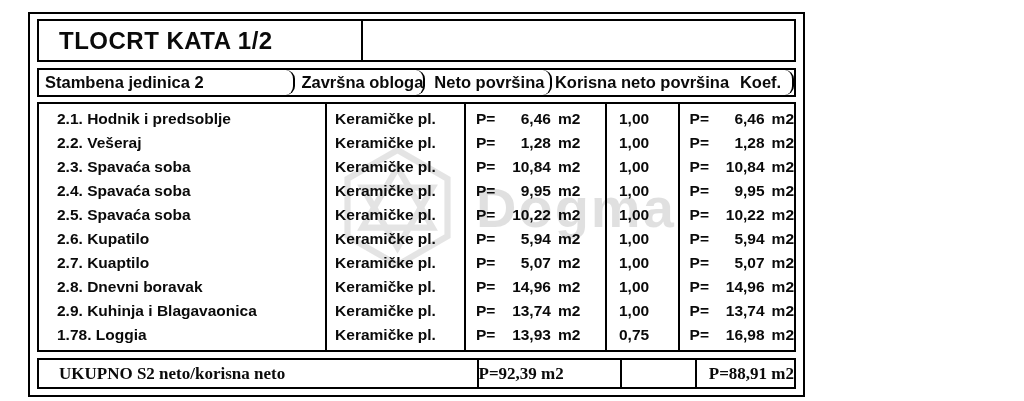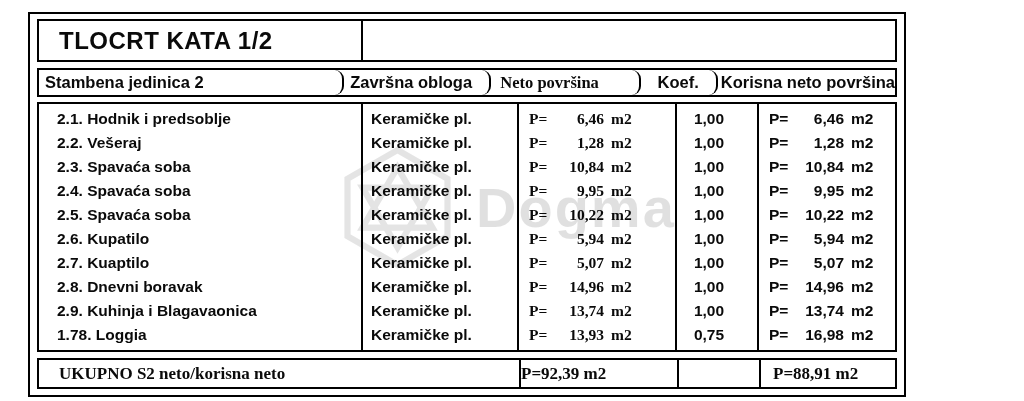--- a/index.html
+++ b/index.html
@@ -22,36 +22,36 @@
   }
   .wm-logo { opacity:0.10; }
   .wm-text {
     font-size:56px; font-weight:700; letter-spacing:2px;
     color:rgba(0,0,0,0.12);
   }
 
   
   .frame {
     position:absolute; left:28px; top:12px;
-    width:878px; height:385px;
+    width:777px; height:385px;
     border:2px solid #000;
     box-sizing:border-box;
     padding:5px 7px 6px 7px;
     display:flex; flex-direction:column;
     z-index:1; background:transparent;
   }
   .box {
     border:2px solid #000;
     box-sizing:border-box;
     background:transparent;
     display:flex;
   }
 
   
-  .w1 { width:324px; } .w2 { width:156px; } .w3 { width:158px;font-family:Liberation Serif, serif; } .w4 { width:82px; }
+  .w1 { width:324px; } .w2 { width:156px; } .w3 { width:158px; } .w4 { width:82px; }
   .wlast { flex:1; }
   .vr { border-right:2px solid #000; }
 
   .title-box { height:48px; margin-bottom:6px; }
   .title-cell { display:flex; align-items:center; padding-left:20px; font-size:24px; letter-spacing:0.5px; box-sizing:border-box; }
 
   .header-box { height:32px; margin-bottom:5px; font-size:16.5px; }
   .hcell { display:flex; align-items:center; box-sizing:border-box; white-space:nowrap;border-radius:9px; }
   .hc1 { padding-left:6px; } .hc2 { padding-left:6px; } .hc3 { padding-left:9px; }
   .hc4 { justify-content:center; } .hc5 { padding-left:3px; }
@@ -89,22 +89,22 @@
 
   <div class="box title-box">
     <div class="title-cell w1 vr">TLOCRT KATA 1/2</div>
     <div class="wlast"></div>
   </div>
 
   <div class="box header-box">
     <div class="hcell hc1 w1 vr">Stambena jedinica 2</div>
     <div class="hcell hc2 w2 vr">Završna obloga</div>
     <div class="hcell hc3 w3 vr">Neto površina</div>
+    <div class="hcell hc5 wlast">Korisna neto površina</div>
     <div class="hcell hc4 w4 vr">Koef.</div>
-    <div class="hcell hc5 wlast">Korisna neto površina</div>
   </div>
 
   <div class="box body-box">
     <div class="bcol bc1 w1 vr">
 
     <div class="bline">
           <span>2.1. Hodnik i predsoblje</span>
         </div>
         <div class="bline">
           <span>2.2. Vešeraj</span>

